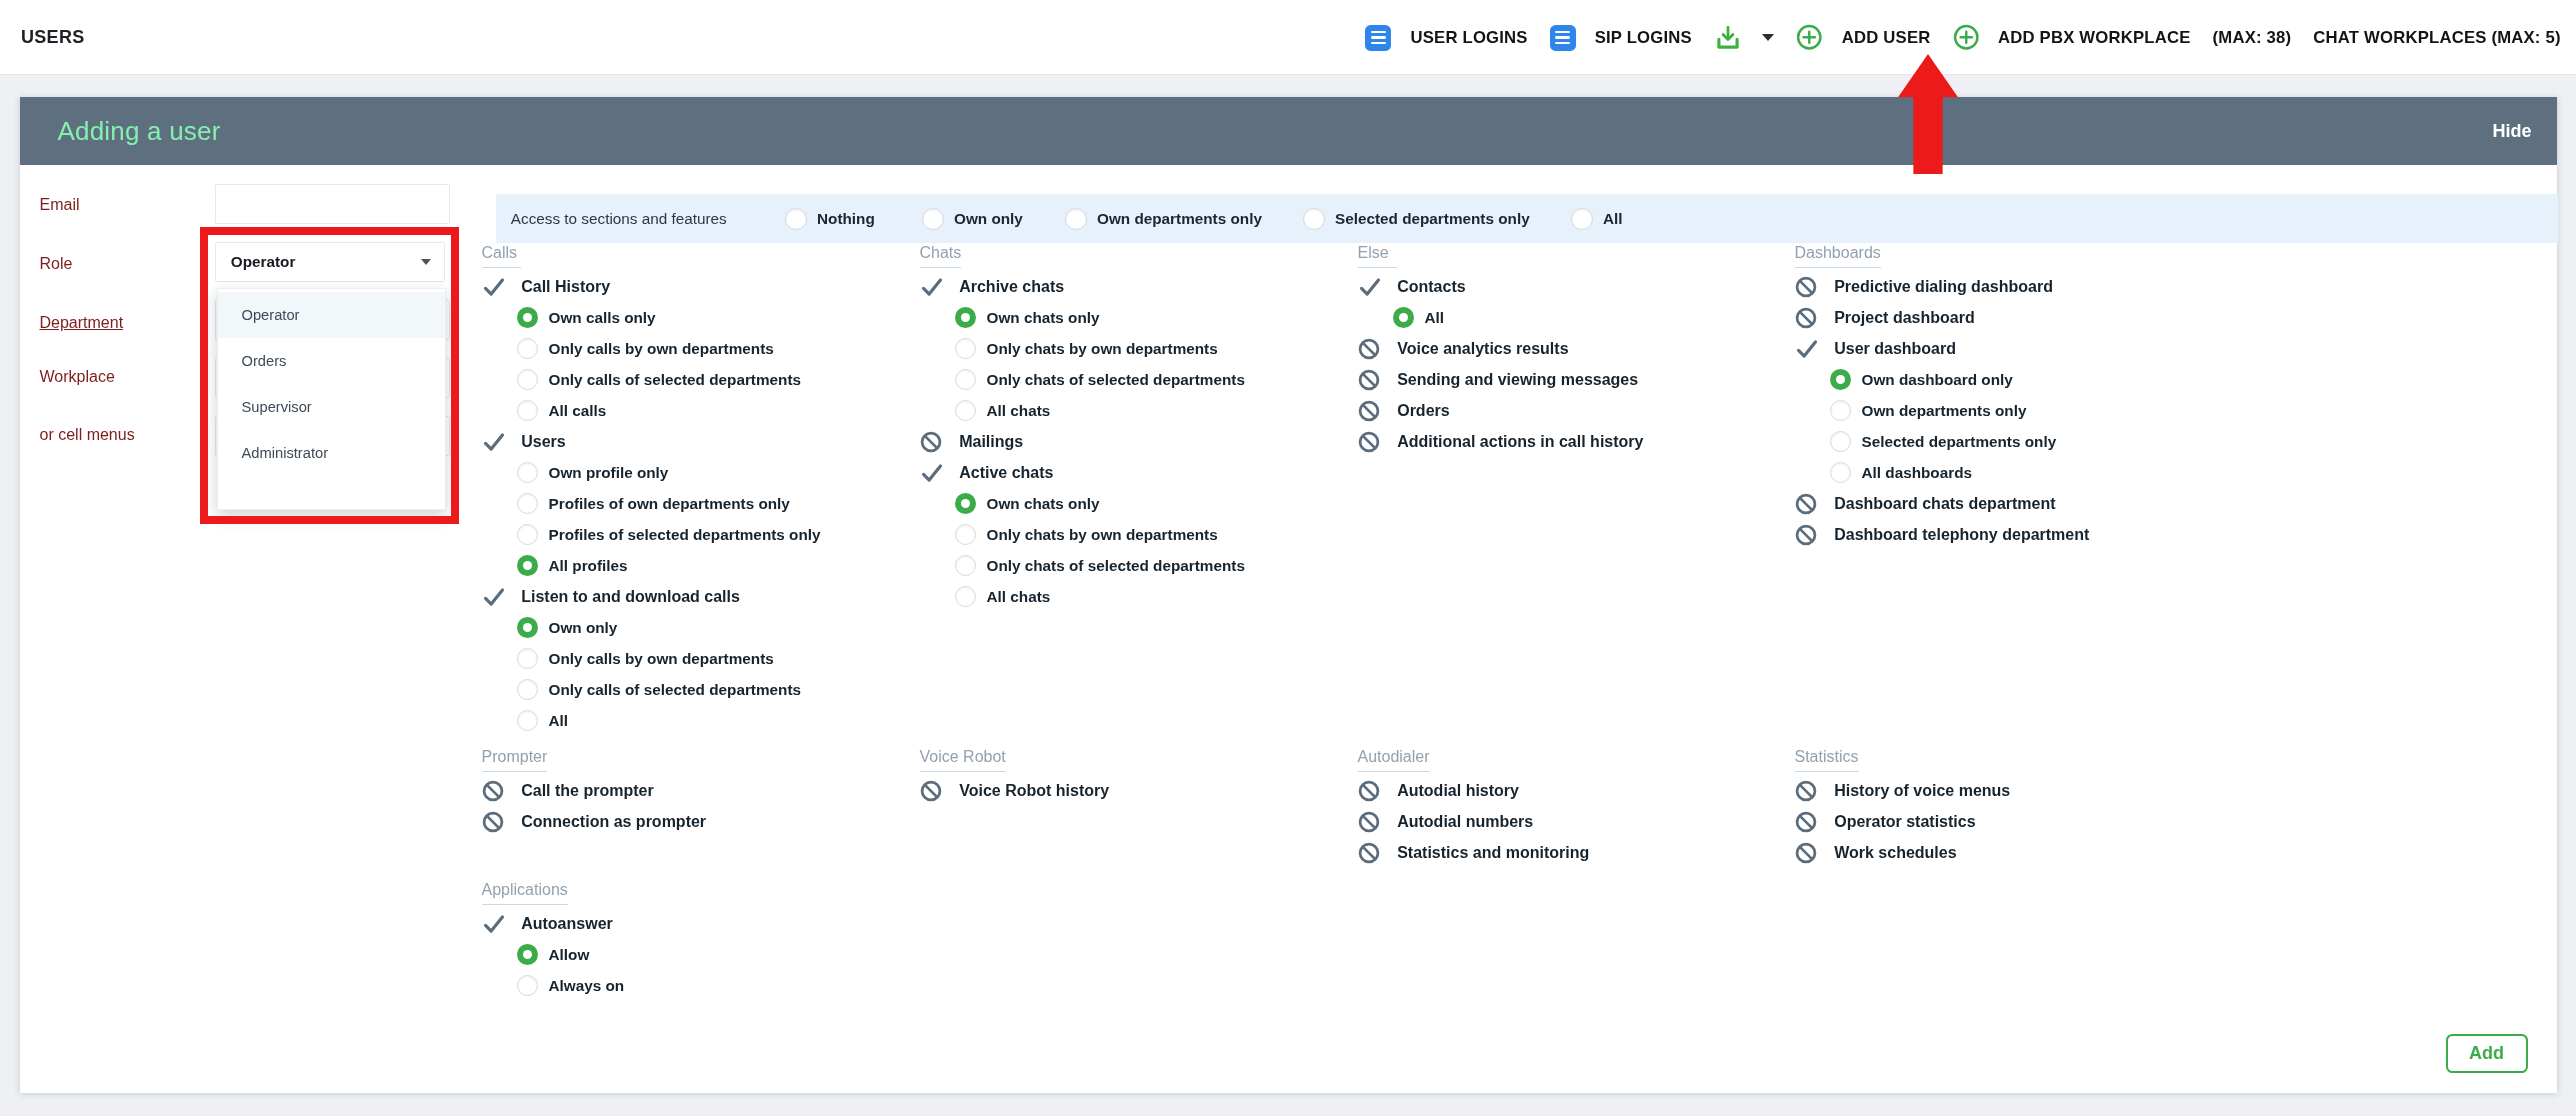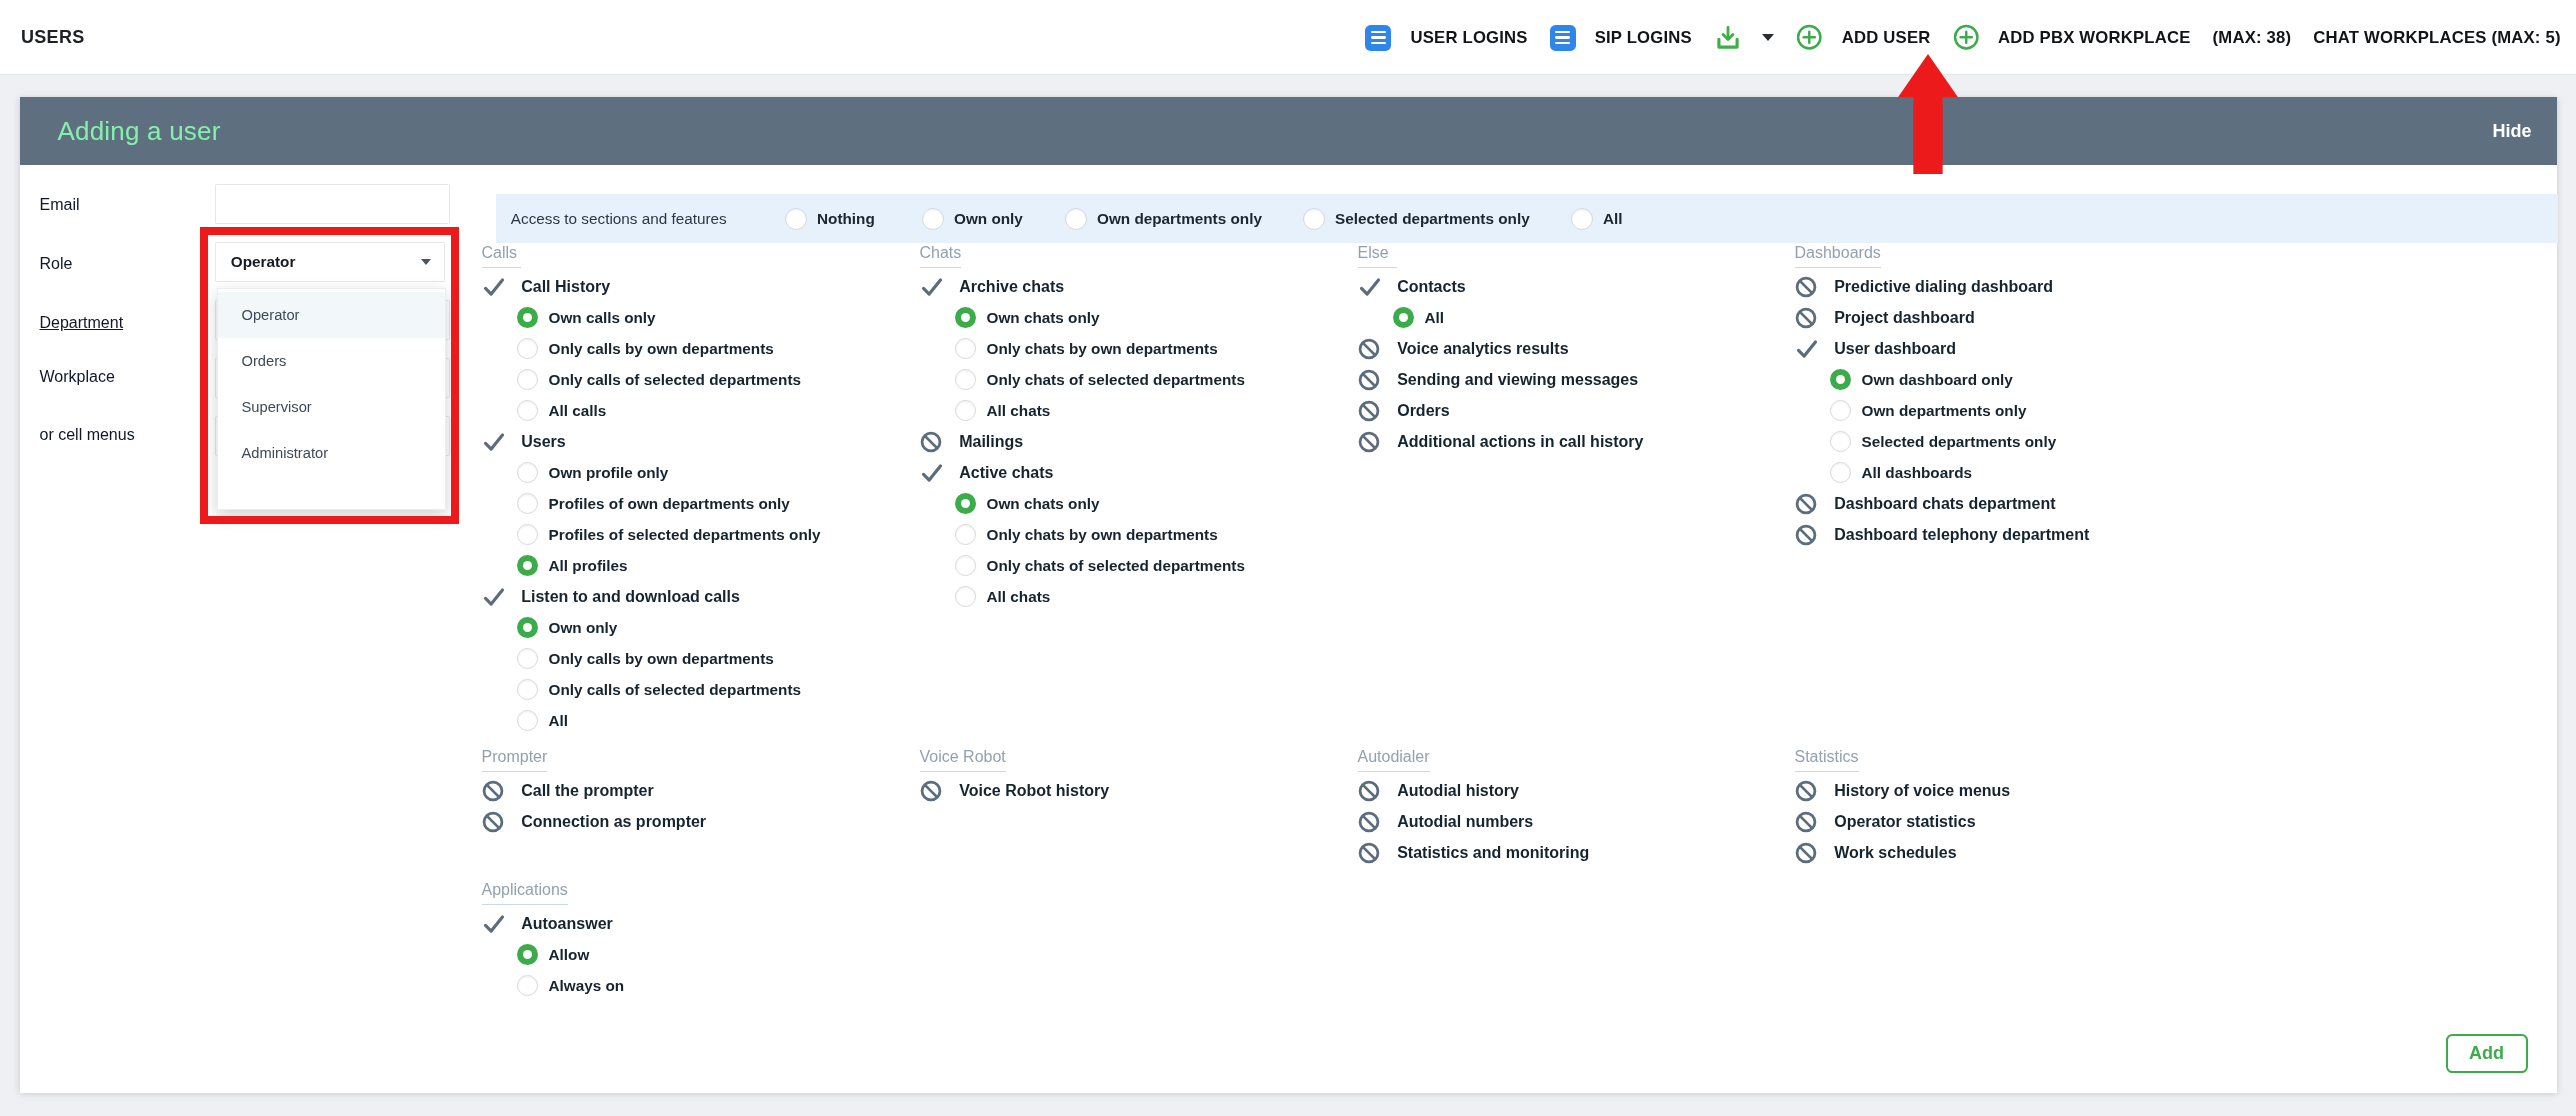--- a/index.html
+++ b/index.html
@@ -25,21 +25,21 @@
   
   #panel{position:absolute;left:19.5px;top:97px;width:2537px;height:996px;background:#ffffff;
     box-shadow:0 1.4px 7px rgba(30,40,50,.20);}
   #panel-header{position:absolute;left:0;top:0;width:100%;height:68px;background:#5e7080;
     display:flex;align-items:center;justify-content:space-between;
     padding:0 25px 0 38px;box-sizing:border-box;}
   #panel-title{color:#86efac;font-size:26px;font-weight:normal;letter-spacing:0.2px;}
   #hide-btn{color:#ffffff;font-size:18px;font-weight:bold;cursor:pointer;}
 
   
-  .form-label{position:absolute;left:20px;font-size:16px;color:#0f172a;line-height:19.5px;}
+  .form-label{position:absolute;left:20px;font-size:16px;color:#7f1d1d;line-height:19.5px;}
   .input-box{position:absolute;left:195px;width:235px;height:40px;background:#fff;
     border:1.4px solid #e5e7e9;border-radius:1.4px;box-sizing:border-box;}
   #role-select{position:absolute;left:195px;top:145px;width:230px;height:40px;background:#fff;
     border:1.4px solid #e5e7e9;border-radius:1.4px;box-sizing:border-box;display:flex;align-items:center;
     justify-content:space-between;padding:0 12.6px 0 15.3px;cursor:pointer;z-index:10;}
   #role-value{font-size:15.3px;font-weight:bold;color:#161b20;}
   .sel-caret{width:0;height:0;border-left:5.6px solid transparent;border-right:5.6px solid transparent;
     border-top:6.3px solid #4a5560;}
   #role-menu{position:absolute;left:197px;top:191px;width:229px;height:222px;background:#fff;
     border:0.7px solid #ececec;box-sizing:border-box;box-shadow:0 5.6px 15.3px rgba(20,30,40,.20);

